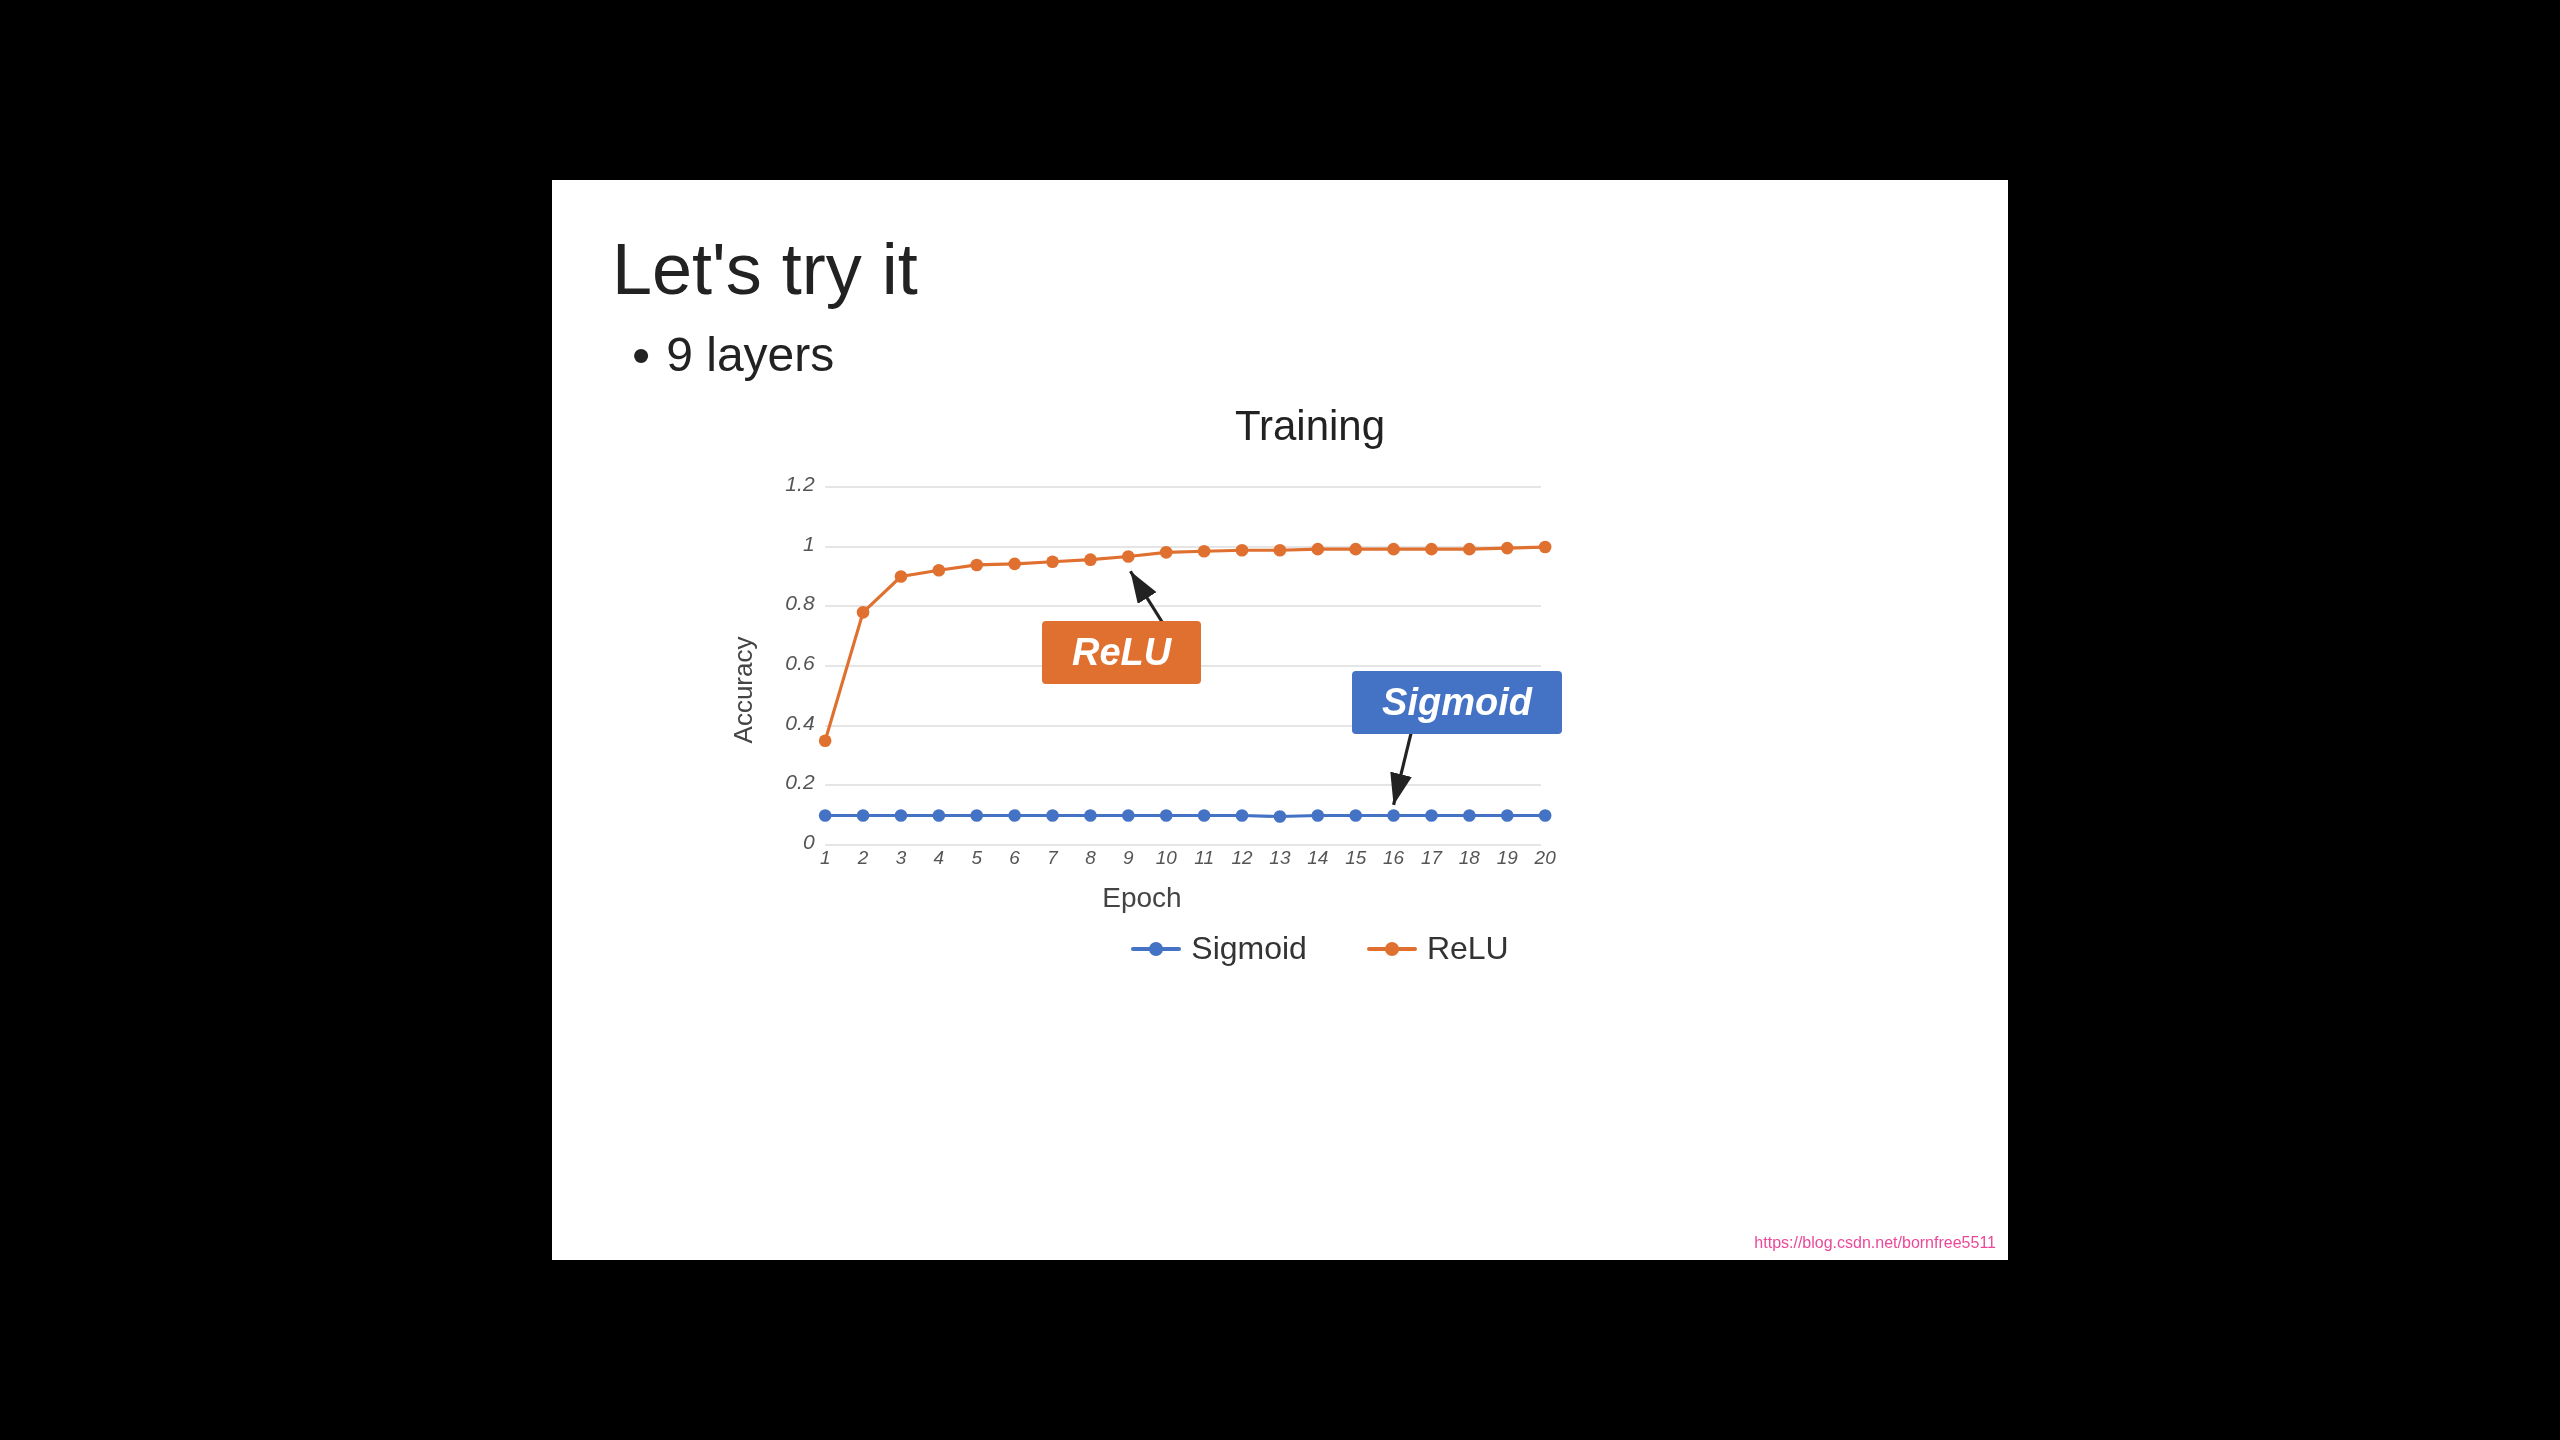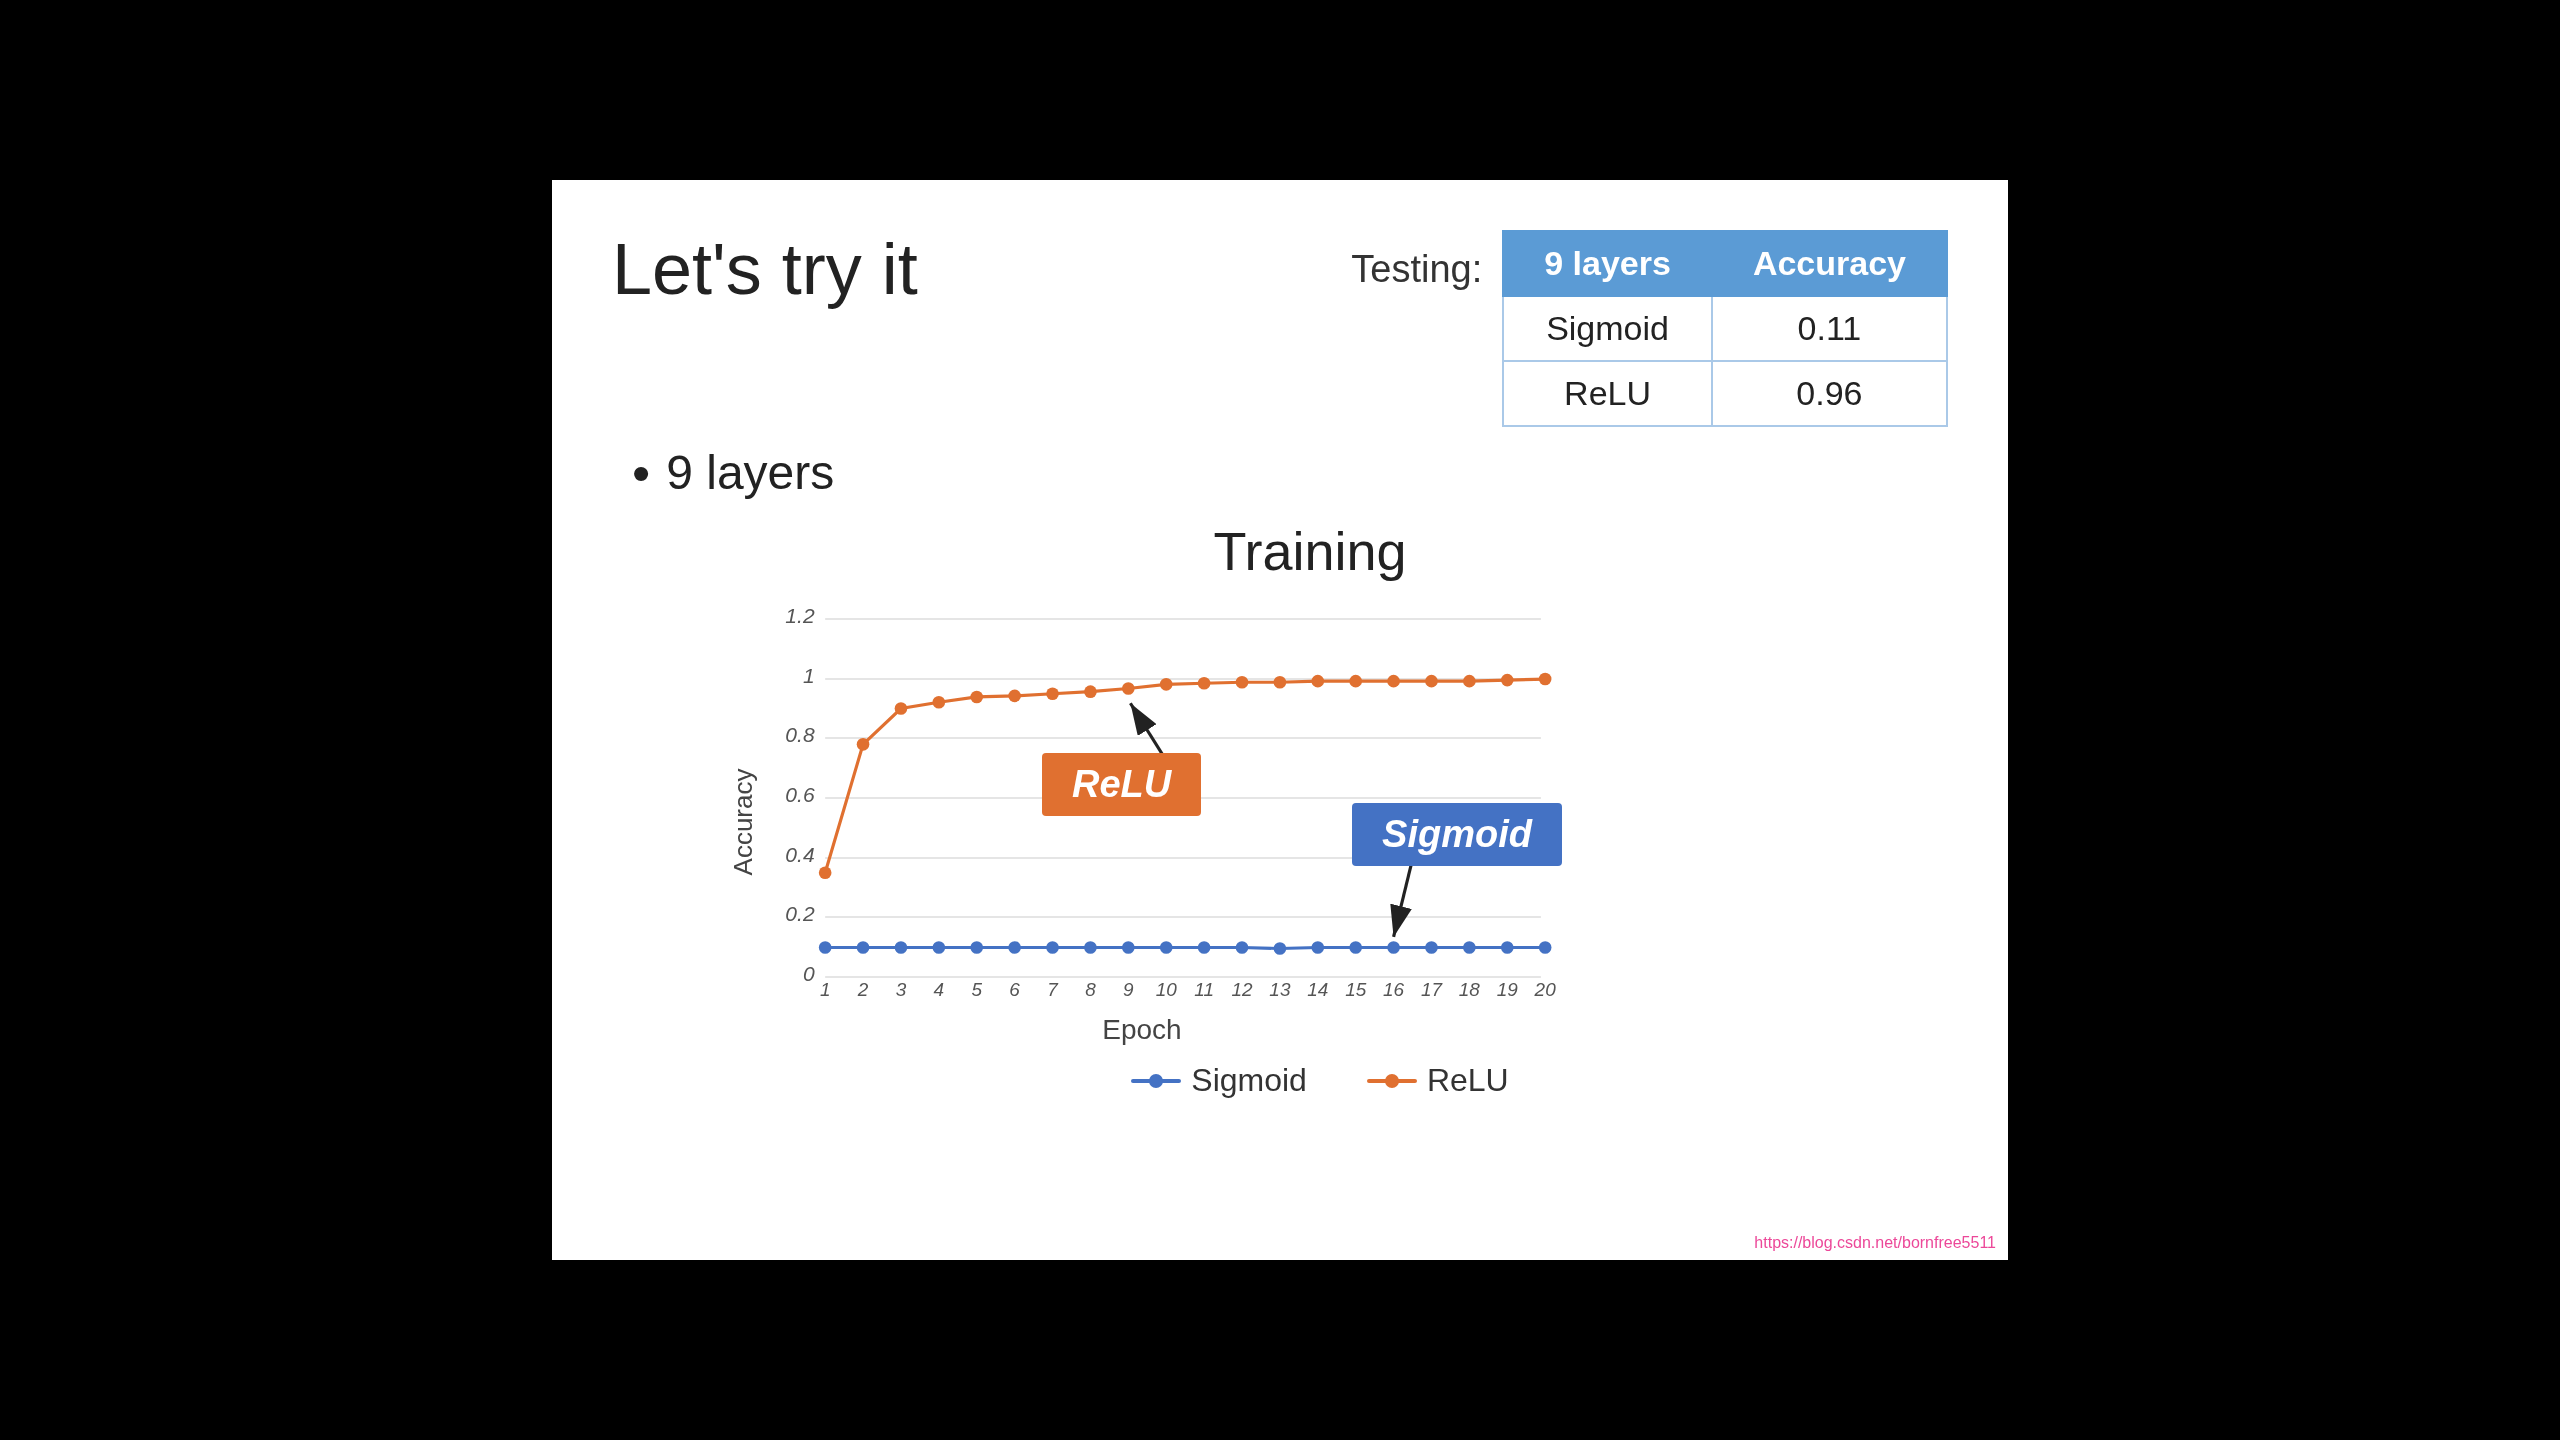--- a/index.html
+++ b/index.html
@@ -76,21 +76,21 @@
       font-size: 52px;
       line-height: 1;
     }
     .chart-area {
       margin-top: 20px;
       position: relative;
       width: 100%;
     }
     .chart-title {
       text-align: center;
-      font-size: 54px;
+      font-size: 42px;
       color: #222;
       margin-bottom: 3px;
       margin-left: 60px;
     }
     .chart-container {
       position: relative;
       width: 820px;
       height: 400px;
       margin: 16px auto;
       margin-left: 80px;
@@ -181,41 +181,20 @@
       margin-top: 2px;
       margin-left: 80px;
     }
   </style>
 </head>
 <body>
 
 <div class="slide">
   <div class="header-row">
     <div class="slide-title">Let's try it</div>
-    <div class="testing-section">
-      <div class="testing-label">Testing:</div>
-      <table class="accuracy-table">
-        <thead>
-          <tr>
-            <th>9 layers</th>
-            <th>Accuracy</th>
-          </tr>
-        </thead>
-        <tbody>
-          <tr>
-            <td>Sigmoid</td>
-            <td>0.11</td>
-          </tr>
-          <tr>
-            <td>ReLU</td>
-            <td>0.96</td>
-          </tr>
-        </tbody>
-      </table>
-    </div>
   </div>
 
   <div class="bullet-section">
     <span class="bullet-dot">•</span>
     <span>9 layers</span>
   </div>
 
   <div class="chart-area">
     <div class="chart-title">Training</div>
     <div style="position:relative; width: 860px; margin: 0 auto; margin-left: 60px;">

